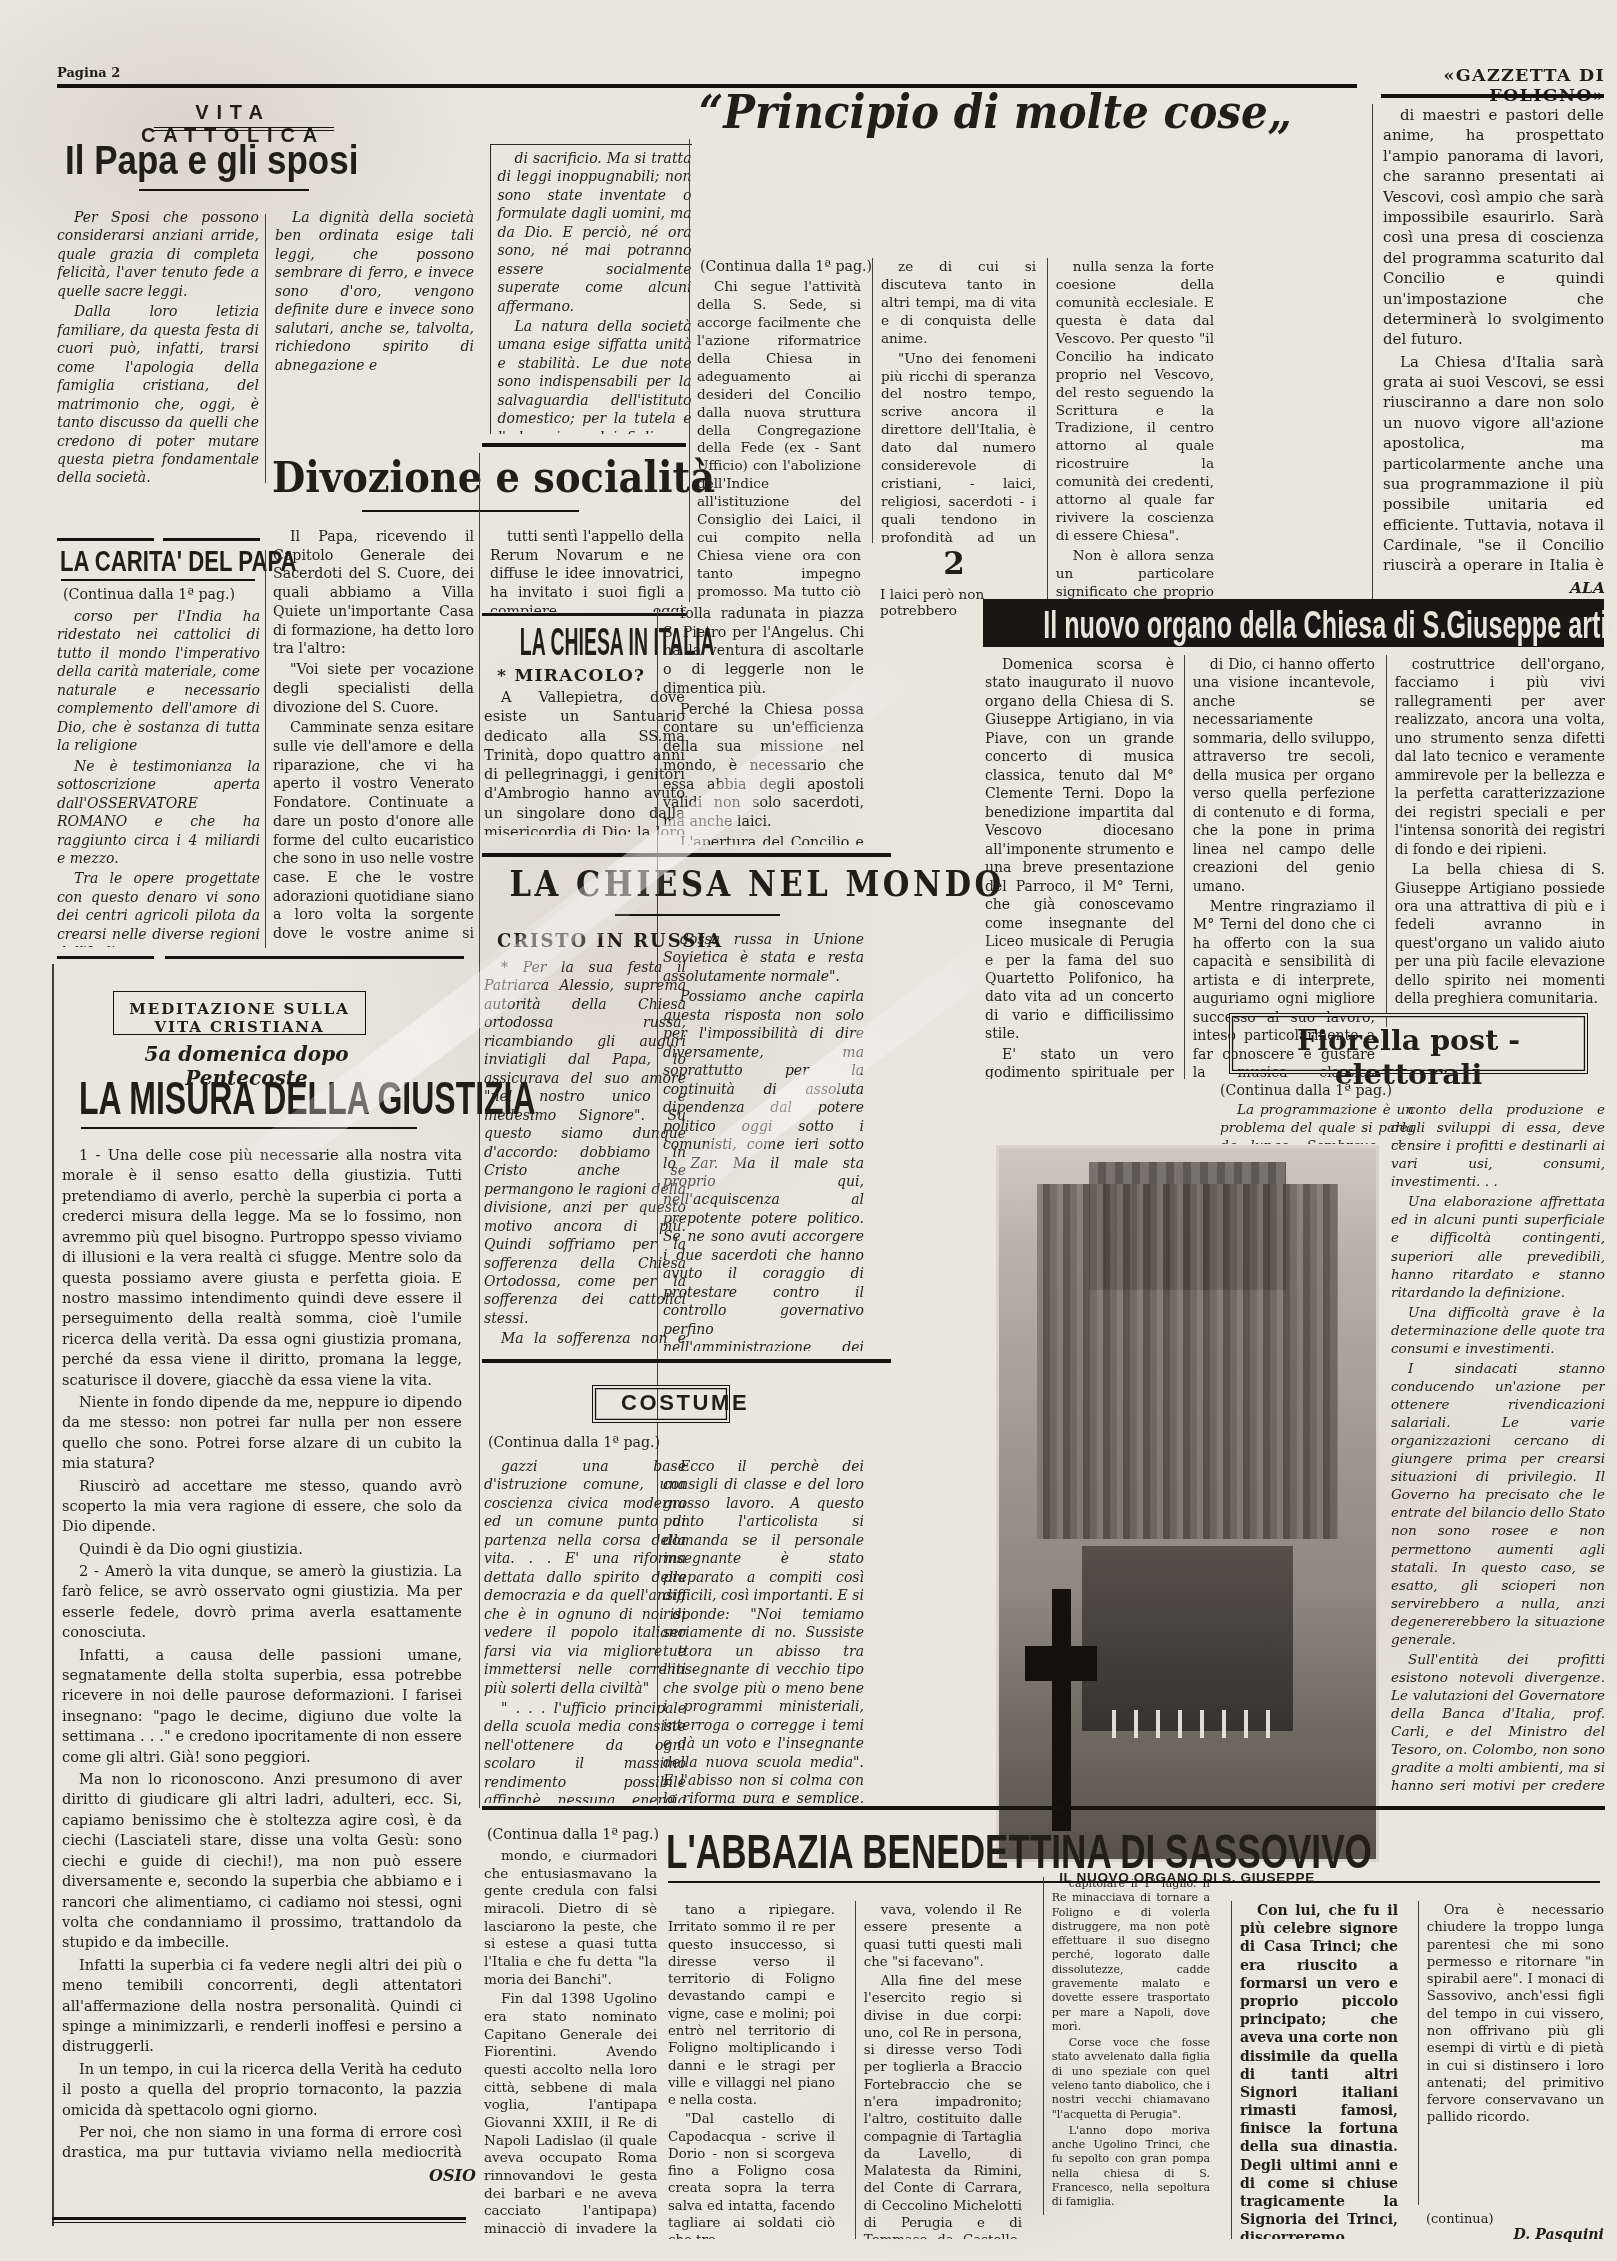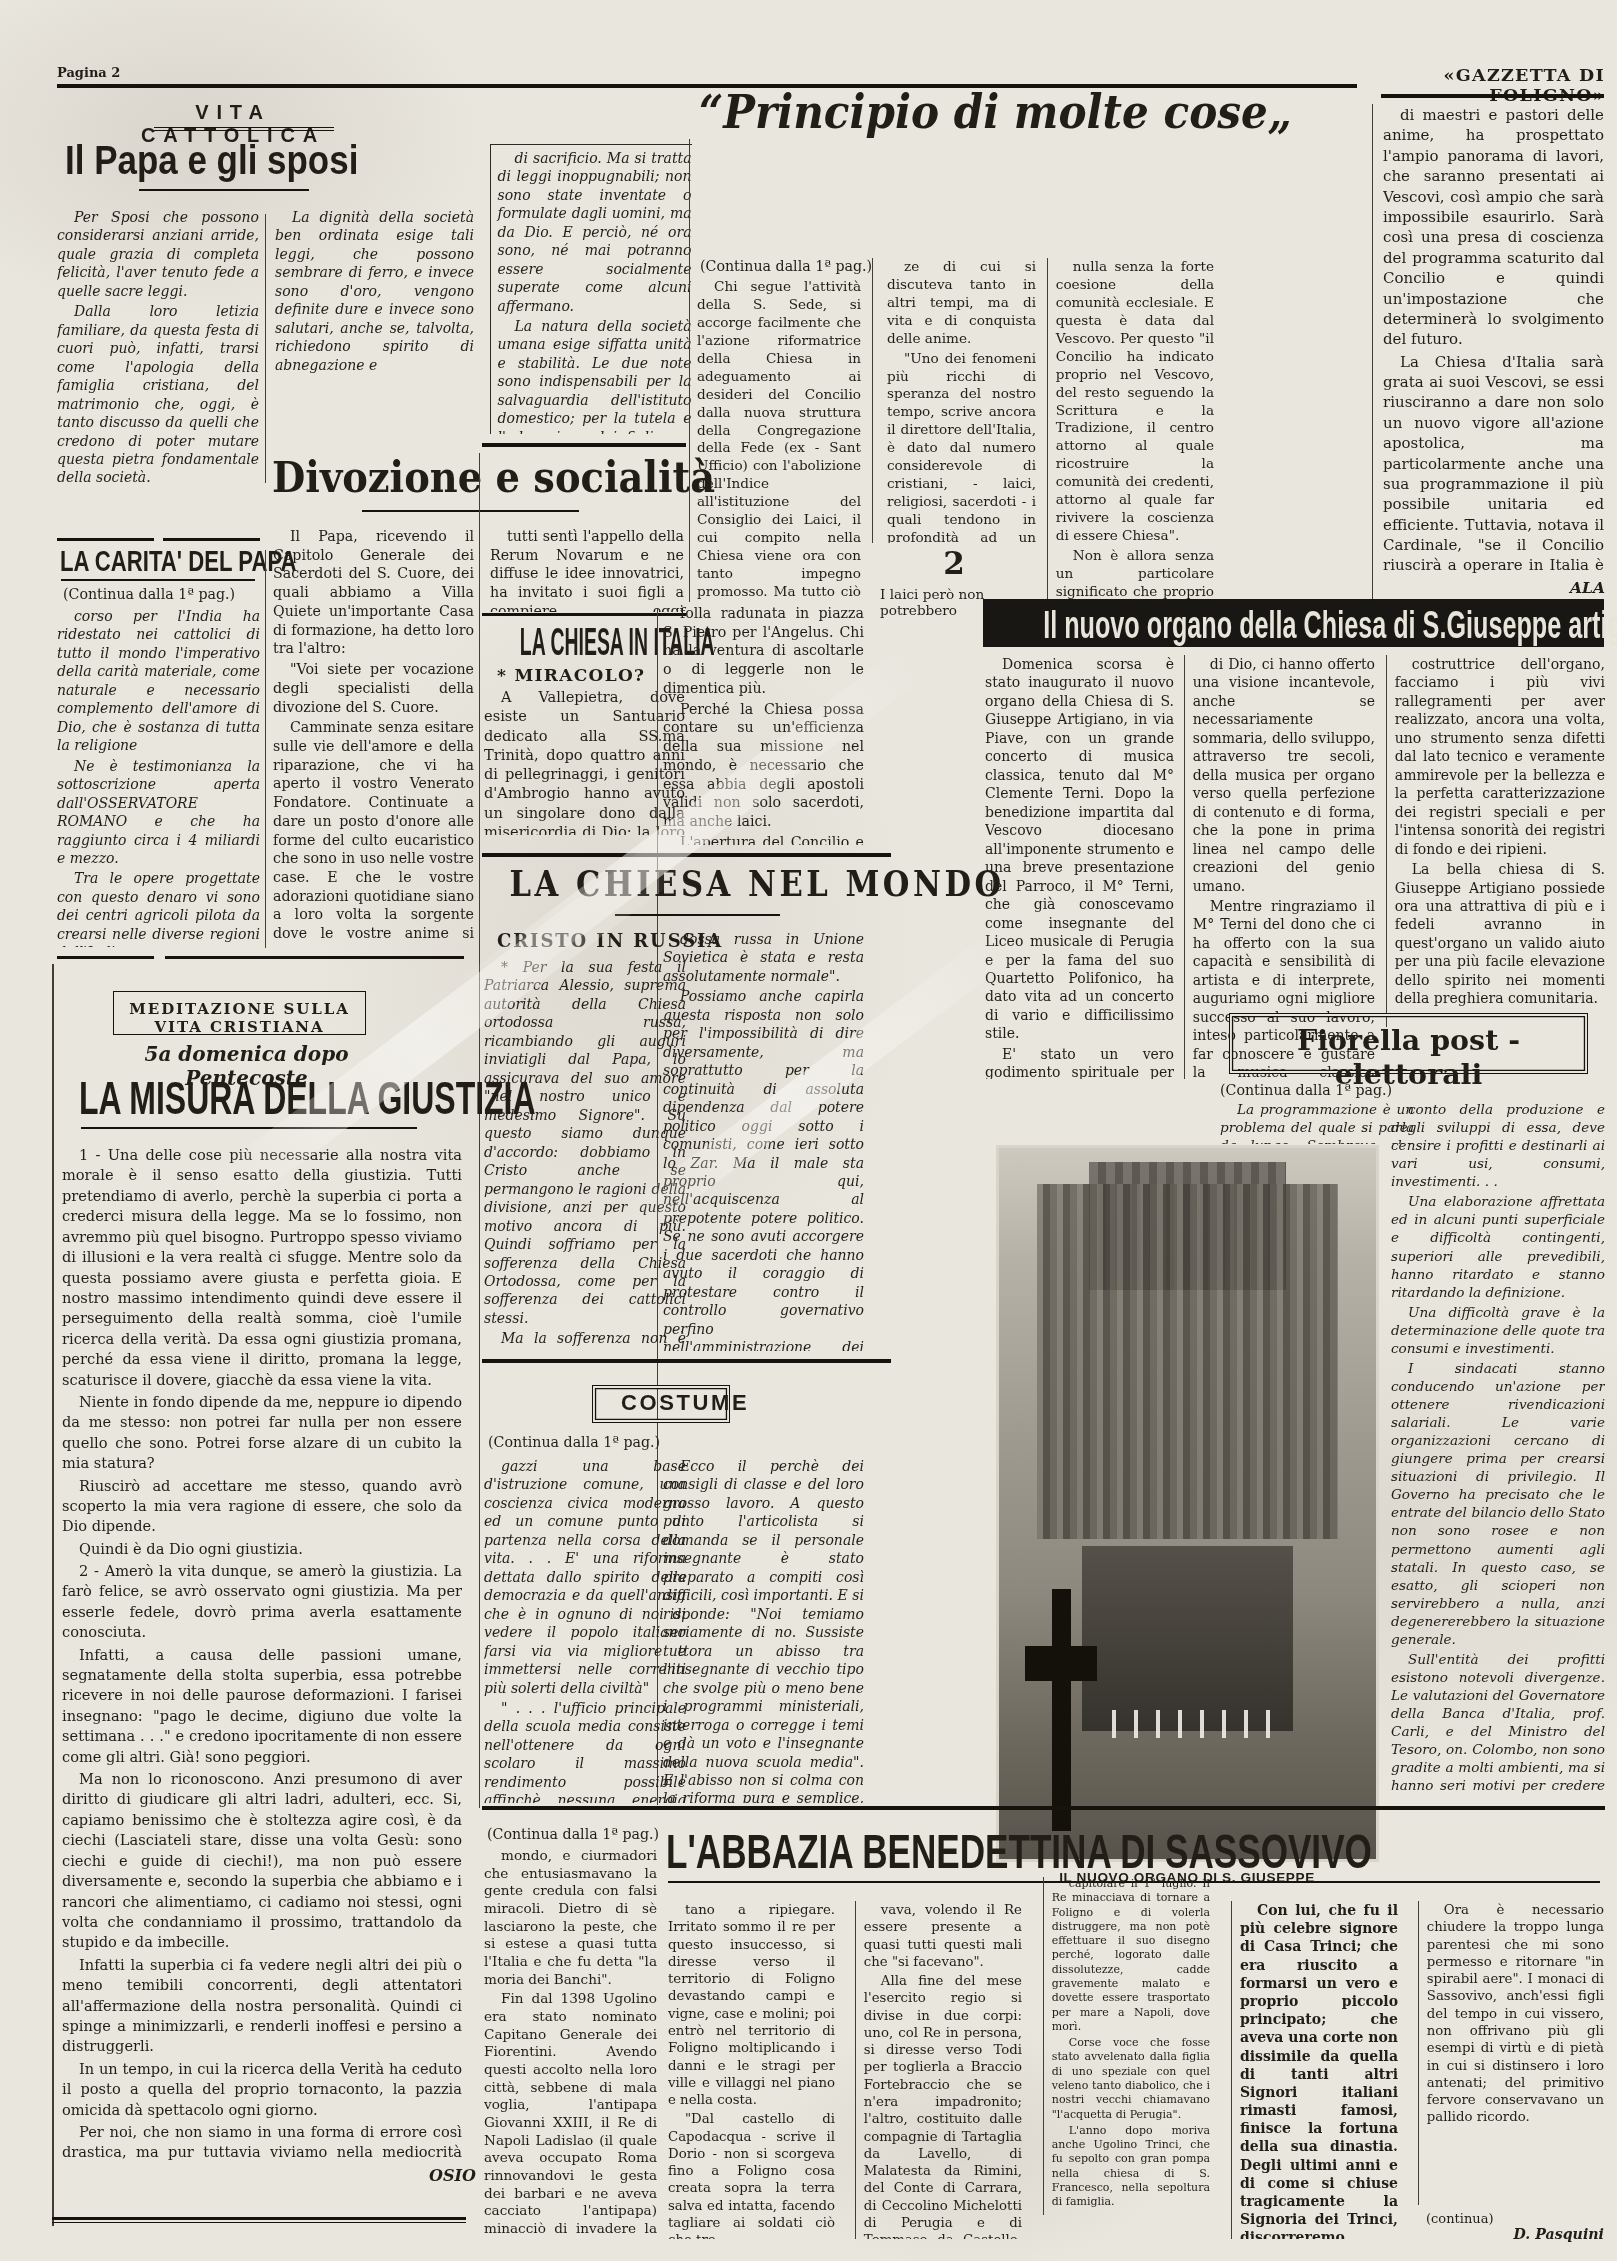--- a/index.html
+++ b/index.html
@@ -155,21 +155,21 @@
   <div class="abs serifhead ital" style="left:76px;top:2166px;width:400px;text-align:right;font-size:16px;">OSIO</div>
   <div class="abs hrule" style="left:52px;top:2217px;width:414px;height:2.6px;"></div>
   <div class="abs hrule" style="left:52px;top:2222px;width:414px;height:1.3px;"></div>
 
   <div class="abs vrule" style="left:689px;top:139px;height:463px;"></div>
   <div class="abs serifhead ital" style="left:699px;top:84px;width:537px;font-size:43px;"><span class="cond" style="transform:scale(0.98,1.1);">“Principio di molte cose„</span></div>
   <div class="abs continua" style="left:700px;top:258px;">(Continua dalla 1ª pag.)</div>
   <div class="abs col roman" style="left:697px;top:278px;width:164px;height:322px;font-size:13.6px;">
       <p>Chi segue l'attività della S. Sede, si accorge facilmente che l'azione riformatrice della Chiesa in adeguamento ai desideri del Concilio dalla nuova struttura della Congregazione della Fede (ex - Sant Ufficio) con l'abolizione dell'Indice all'istituzione del Consiglio dei Laici, il cui compito nella Chiesa viene ora con tanto impegno promosso. Ma tutto ciò non rimane allo stato teorico o semplicemente programmatico. Lo stesso Sommo Pontefice dà l'esempio di una assidua e profonda opera di maturazione pastorale.</p>
     </div>
-  <div class="abs col roman" style="left:872px;top:258px;width:164px;height:285px;font-size:13.6px;border-left:1.3px solid #433d33;padding-left:14px;box-sizing:border-box;">
+  <div class="abs col roman" style="left:872px;top:258px;width:164px;height:285px;font-size:13.6px;border-left:1.3px solid #433d33;padding-left:8px;box-sizing:border-box;">
       <p>ze di cui si discuteva tanto in altri tempi, ma di vita e di conquista delle anime.</p>
       <p>"Uno dei fenomeni più ricchi di speranza del nostro tempo, scrive ancora il direttore dell'Italia, è dato dal numero considerevole di cristiani, - laici, religiosi, sacerdoti - i quali tendono in profondità ad un cristianesimo personale, più maturo e si preoccupano di prendere piena coscienza della portata dell'impegno cristiano e di rispecchiare nella propria vita il soffio dello Spirito che tutto accende, trasforma e santifica."</p>
     </div>
   <div class="abs serifhead center" style="left:925px;top:545px;width:58px;font-size:31px;">2</div>
   <div class="abs roman" style="left:880px;top:586px;width:162px;font-size:13.6px;">I laici però non potrebbero</div>
   <div class="abs col roman" style="left:1047px;top:258px;width:167px;height:343px;font-size:13.6px;border-left:1.3px solid #433d33;padding-left:7.8px;box-sizing:border-box;">
       <p>nulla senza la forte coesione della comunità ecclesiale. E questa è data dal Vescovo. Per questo "il Concilio ha indicato proprio nel Vescovo, del resto seguendo la Scrittura e la Tradizione, il centro attorno al quale ricostruire la comunità dei credenti, attorno al quale far rivivere la coscienza di essere Chiesa".</p>
       <p>Non è allora senza un particolare significato che proprio oggi, 21 giugno, si è aperta a Roma l'assemblea dei Vescovi italiani.</p>
     </div>
   <div class="abs vrule" style="left:1372px;top:104px;height:497px;"></div>

